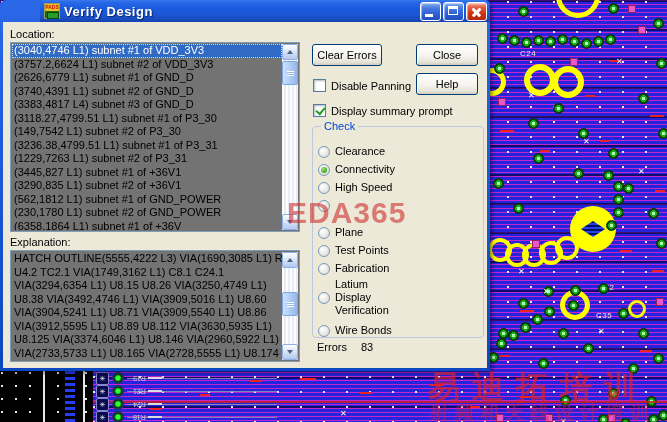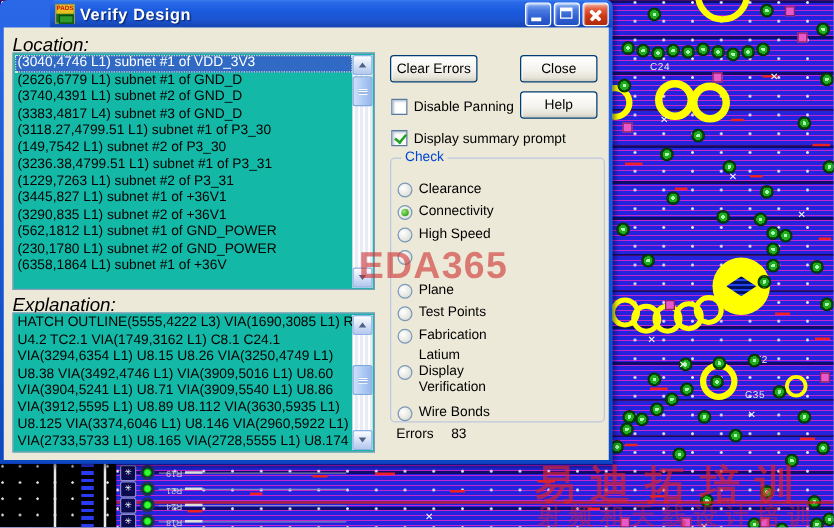--- a/index.html
+++ b/index.html
@@ -74,25 +74,25 @@
   .tbb.close{background:linear-gradient(180deg,#f0b0a0 0%,#e35f3f 25%,#cc3512 60%,#b02a0c 100%);}
   .tbb.min i{position:absolute;left:4px;bottom:3px;width:8px;height:3px;background:#fff;}
   .tbb.max i{position:absolute;left:4px;top:3px;width:10px;height:9px;border:1px solid #fff;
     border-top:3px solid #fff;box-sizing:border-box;}
   .tbb.close i{position:absolute;left:4px;top:8px;width:11px;height:2.5px;background:#fff;border-radius:1px;}
   .tbb.close i.x1{transform:rotate(45deg);}
   .tbb.close i.x2{transform:rotate(-45deg);}
 
   .dbody{position:absolute;left:3px;top:22px;right:3px;bottom:3px;background:#ece9d8;}
 
-  .lbl{position:absolute;font-size:15px;font-style:italic;}
+  .lbl{position:absolute;font-size:11px;}
   .loc-lbl{left:7px;top:6px;}
   .exp-lbl{left:7px;top:214px;}
 
-  .listbox{position:absolute;left:7px;width:290px;background:#14b8a6;border:1px solid #7f9db9;box-sizing:border-box;}
+  .listbox{position:absolute;left:7px;width:290px;background:#737373;border:1px solid #7f9db9;box-sizing:border-box;}
   .loc-list{top:20px;height:190px;}
   .exp-list{top:228px;height:112px;}
   .items{position:absolute;left:1px;top:1px;right:17px;bottom:1px;overflow:hidden;}
   .li{height:13.5px;line-height:13.5px;white-space:nowrap;overflow:hidden;padding-left:2px;font-size:11px;}
   .li.sel{background:#316ac5;color:#fff;outline:1px dotted rgba(255,255,200,.8);outline-offset:-1px;}
 
   
   .sb{position:absolute;top:1px;bottom:1px;right:1px;width:16px;background:#f2f4fb;
     background-image:repeating-linear-gradient(90deg,#fdfdfe 0 2px,#e8ecf5 2px 4px);}
   .sbtn{position:absolute;left:0;width:16px;height:16px;border:1px solid #8cb0e8;border-radius:2px;
@@ -319,20 +319,21 @@
             <i class="x2"></i>
           </span>
       </span>
     </div>
 
     <div class="dbody">
       <div class="lbl loc-lbl">Location:</div>
       <div class="listbox loc-list">
         <div class="items">
           <div class="li sel">(3040,4746 L1) subnet #1 of VDD_3V3</div>
+          <div class="li">(3757.2,6624 L1) subnet #2 of VDD_3V3</div>
           <div class="li">(2626,6779 L1) subnet #1 of GND_D</div>
           <div class="li">(3740,4391 L1) subnet #2 of GND_D</div>
           <div class="li">(3383,4817 L4) subnet #3 of GND_D</div>
           <div class="li">(3118.27,4799.51 L1) subnet #1 of P3_30</div>
           <div class="li">(149,7542 L1) subnet #2 of P3_30</div>
           <div class="li">(3236.38,4799.51 L1) subnet #1 of P3_31</div>
           <div class="li">(1229,7263 L1) subnet #2 of P3_31</div>
           <div class="li">(3445,827 L1) subnet #1 of +36V1</div>
           <div class="li">(3290,835 L1) subnet #2 of +36V1</div>
           <div class="li">(562,1812 L1) subnet #1 of GND_POWER</div>

